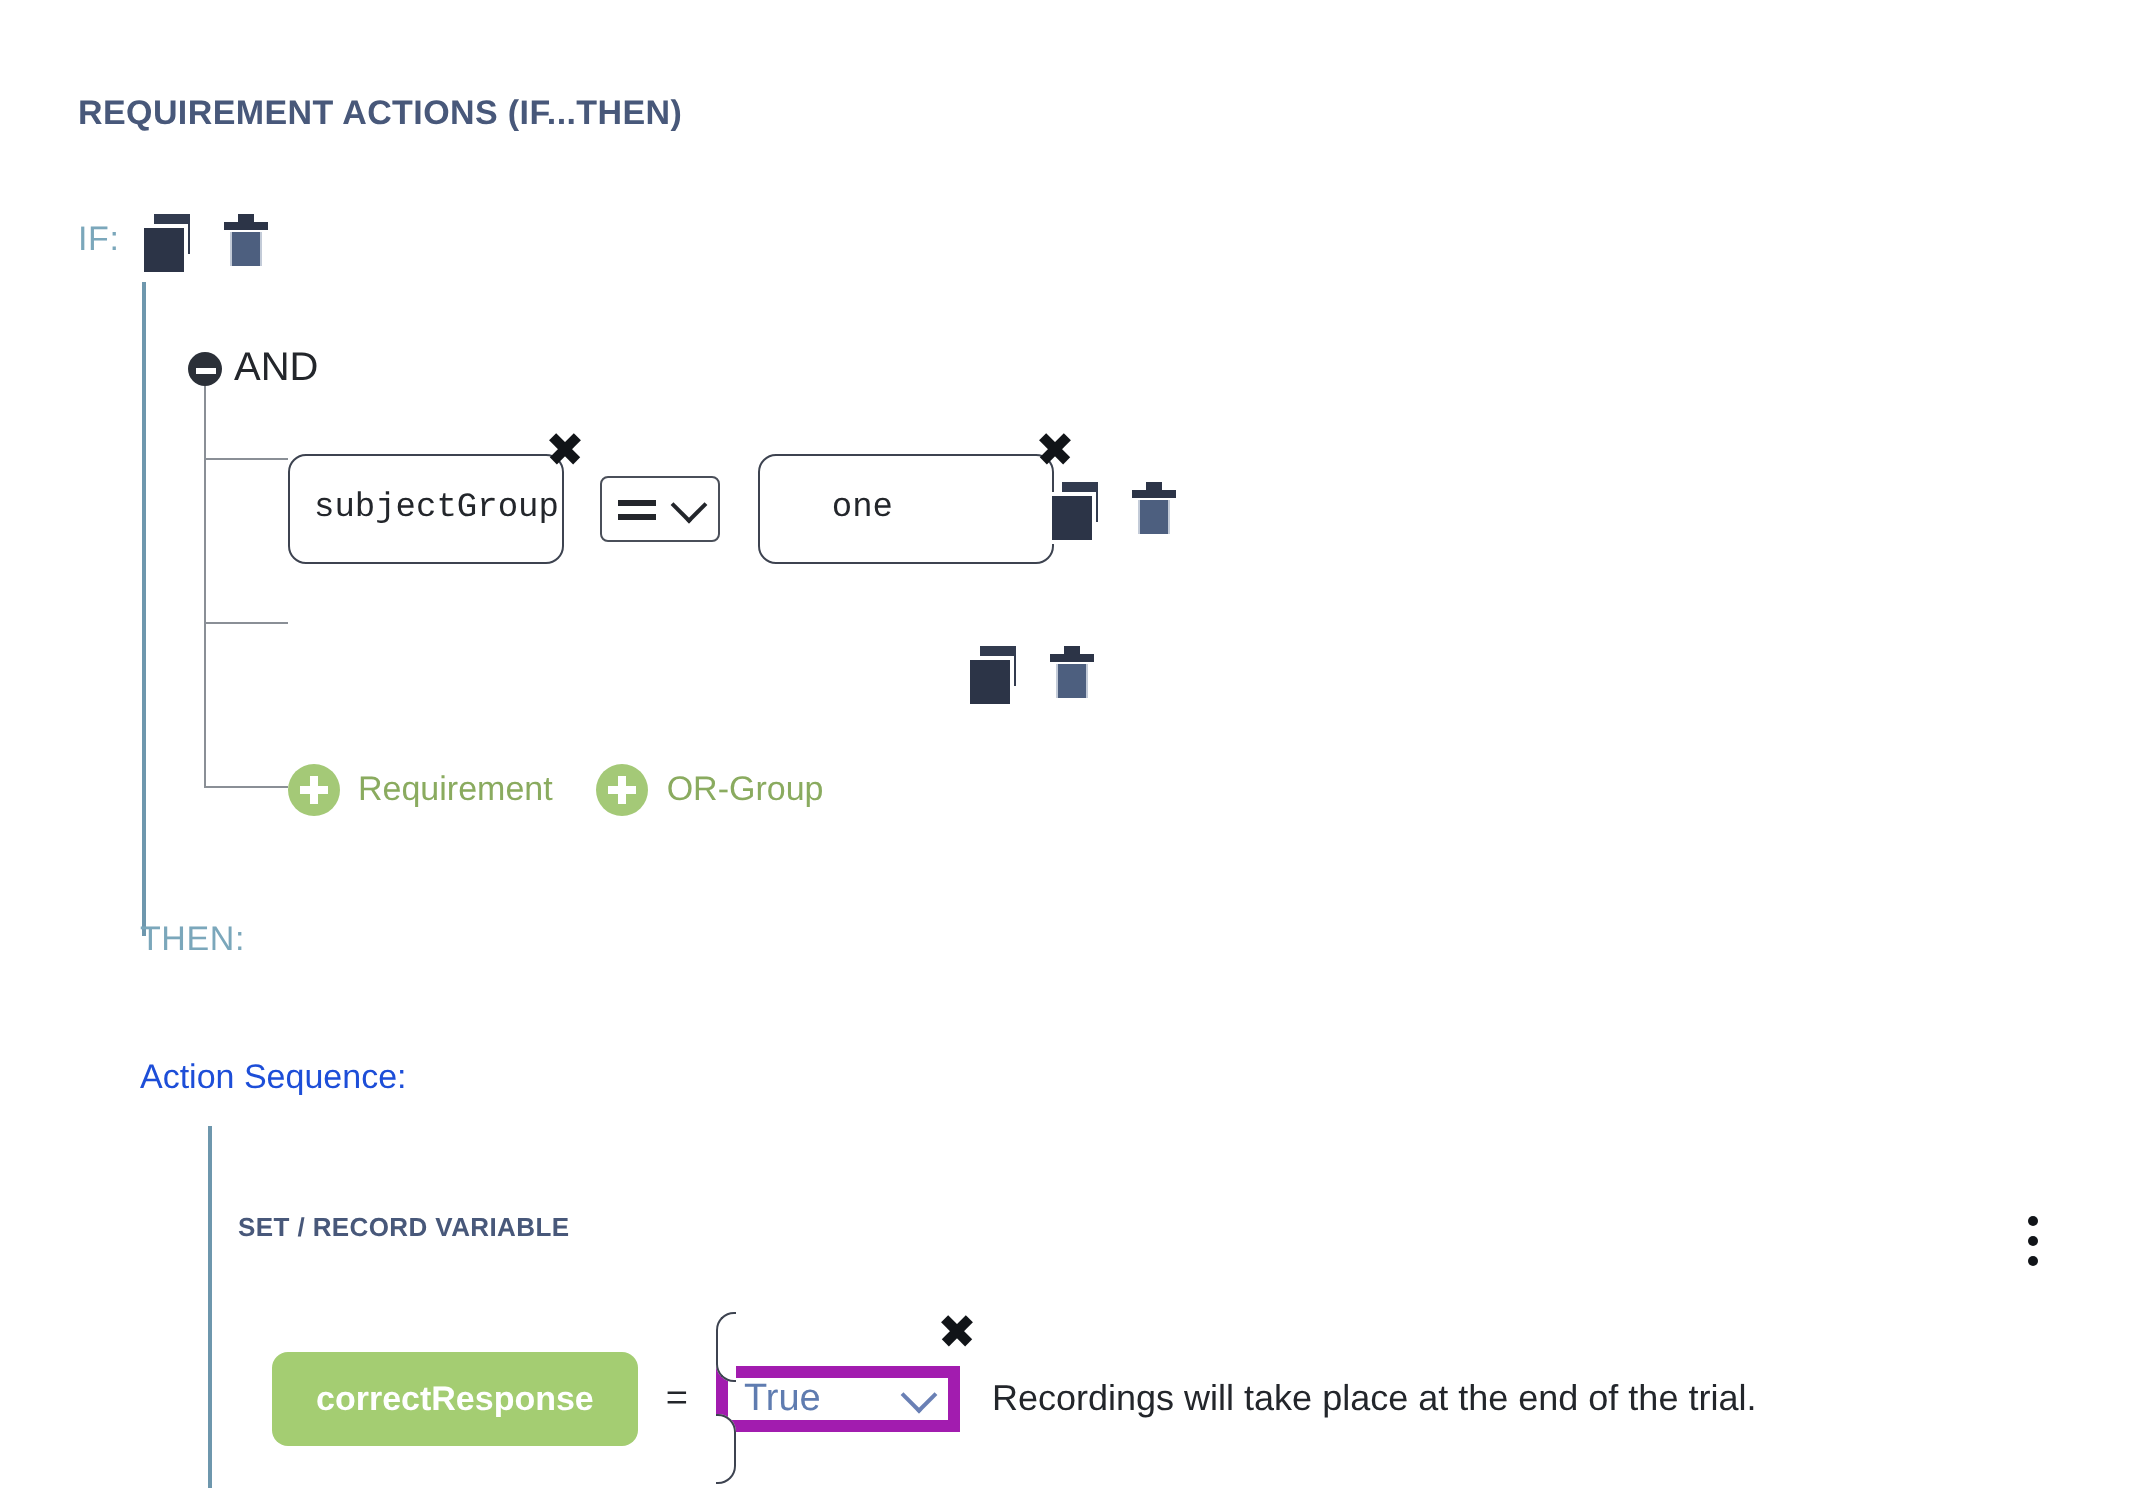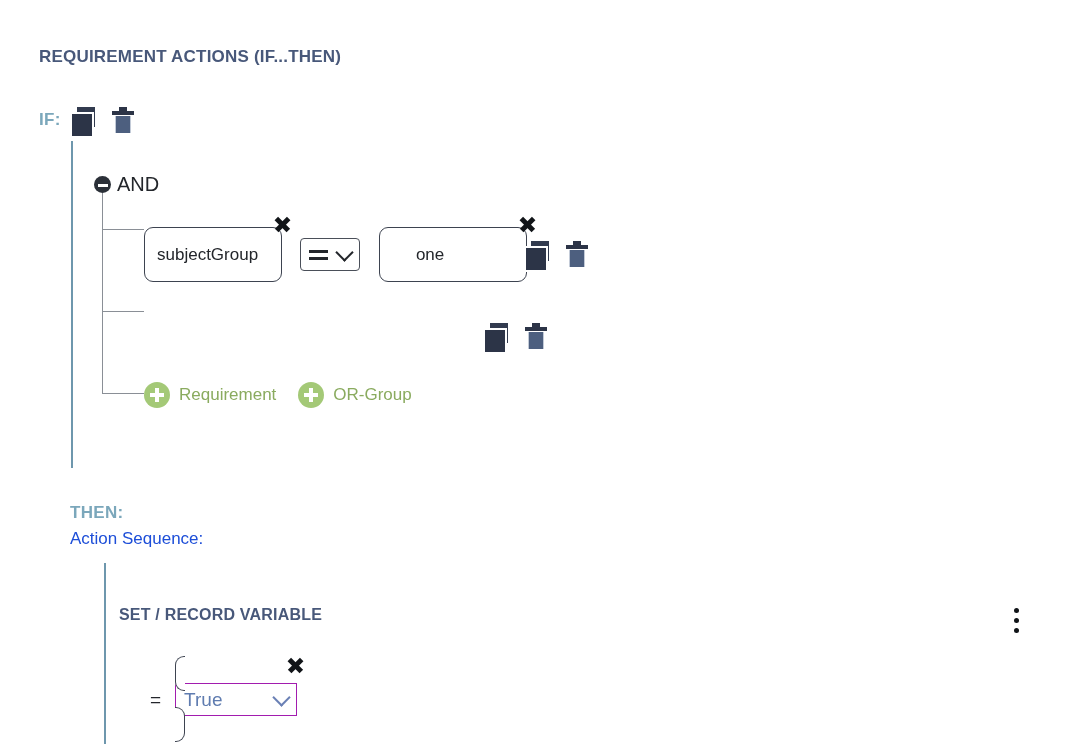--- a/index.html
+++ b/index.html
@@ -20,47 +20,47 @@
   
   .section-title {
     position: absolute;
     font-size: 17px;
     font-weight: bold;
     letter-spacing: .2px;
     color: #48587a;
     white-space: nowrap;
   }
   #hdr-title { left: 39px; top: 47px; }
-  #act-title { left: 119px; top: 606px; font-size: 16px; }
+  #act-title { left: 119px; top: 606px; font-size: 13px; }
 
   .kebab {
     position: absolute;
     width: 22px; height: 30px;
     cursor: pointer;
   }
   .kebab i {
     display: block;
     width: 5px; height: 5px;
     border-radius: 50%;
     background: #111418;
     margin: 0 auto 5px auto;
   }
   #hdr-kebab { left: 1021px; top: 46px; }
   #act-kebab { left: 1005px; top: 608px; }
 
   
   .cond-label {
     position: absolute;
     font-size: 17px;
-    font-weight: bold;
+    font-weight: normal;
     color: #7ba7bb;
     letter-spacing: .3px;
   }
   #if-label  { left: 39px; top: 110px; }
-  #then-label{ left: 70px; top: 503px; }
+  #then-label{ left: 70px; top: 460px; }
 
   #action-seq-label {
     position: absolute;
     left: 70px; top: 529px;
     font-size: 17px;
     color: #1d4ed8;
   }
 
   
   .icon-copy {
@@ -171,21 +171,21 @@
 
   .fieldbox {
     border: 1px solid #3d4350;
     border-radius: 9px;
     background: #ffffff;
     font-size: 17px;
     color: #23262b;
     padding: 0 12px;
     display: flex;
     align-items: center;
-    font-family: Liberation Sans, sans-serif;
+    font-family: Liberation Mono, monospace;
   }
 
   .xmark {
     position: absolute;
     top: -12px;
     right: -9px;
     width: 18px; height: 18px;
     cursor: pointer;
   }
   .xmark::before, .xmark::after {
@@ -271,21 +271,21 @@
     position: relative;
     border: 1px solid #3d4350;
     border-radius: 9px;
     background: #ffffff;
     padding: 8px 9px;
   }
   .inner-sel {
     display: flex;
     align-items: center;
     justify-content: space-between;
-    border: 1px solid #a21caf;
+    border: 6px solid #a21caf;
     background: #ffffff;
     width: 122px;
     height: 33px;
     padding: 0 8px;
     color: #5f7cb0;
     font-size: 19px;
   }
   #note-text {
     font-size: 18px;
     color: #23262b;
@@ -380,25 +380,27 @@
 
   <div id="act-title" class="section-title">SET / RECORD VARIABLE</div>
 
   <div id="act-kebab" class="kebab">
     <i></i>
     <i></i>
     <i></i>
   </div>
 
   <div id="setvar-row">
+    <span id="var-pill">correctResponse</span>
     <span id="eq-sign">=</span>
     <span class="field-wrap">
       <span class="outer-sel">
         <span class="inner-sel">
           <span>True</span>
           <span class="chev blue"></span>
         </span>
       </span>
       <span class="xmark" style="top:-9px; right:-7px;"></span>
     </span>
+    <span id="note-text">Recordings will take place at the end of the trial.</span>
   </div>
 
 </div>
 
 </body></html>

